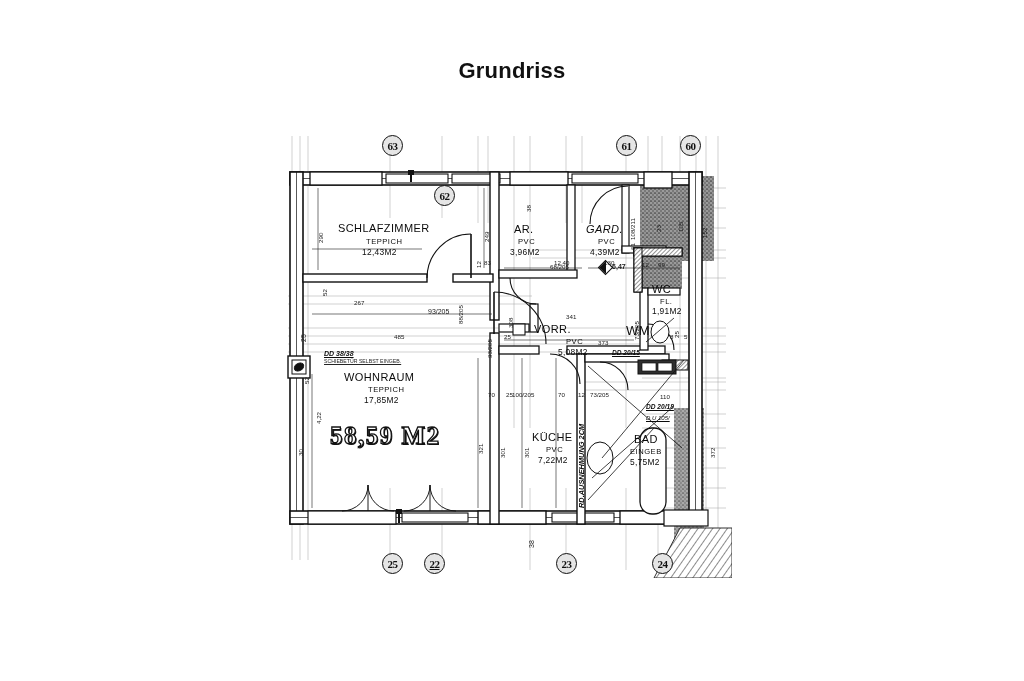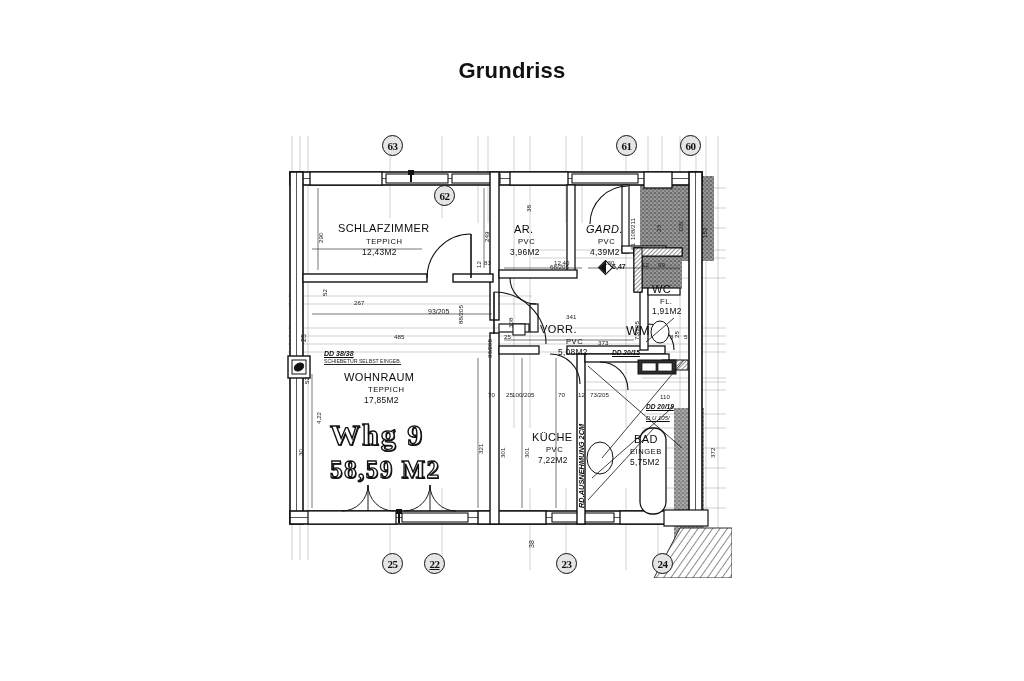--- a/index.html
+++ b/index.html
@@ -311,21 +311,21 @@
     <div class="lbl sub" style="left:316px;top:110px;">PVC</div>
     <div class="lbl area" style="left:308px;top:120px;">4,39M2</div>
     <div class="lbl dim7" style="left:326px;top:135px;font-weight:bold;">+6,47</div>
     <div style="position:absolute;left:318px;top:134px;width:9px;height:9px;background:
          linear-gradient(45deg,#111 50%,#fff 50%);border:1px solid #111;transform:rotate(45deg);"></div>
 
     <div class="lbl room" style="left:370px;top:156px;">WC</div>
     <div class="lbl sub" style="left:378px;top:170px;">FL.</div>
     <div class="lbl area" style="left:370px;top:179px;">1,91M2</div>
 
-    <div class="lbl room" style="left:258px;top:196px;">VORR.</div>
+    <div class="lbl room" style="left:252px;top:196px;">VORR.</div>
     <div class="lbl sub" style="left:284px;top:210px;">PVC</div>
     <div class="lbl area" style="left:276px;top:220px;">5,08M2</div>
 
     <div class="lbl room-big" style="left:344px;top:196px;font-weight:normal;">WM</div>
 
     <div class="lbl room" style="left:62px;top:244px;">WOHNRAUM</div>
     <div class="lbl sub" style="left:86px;top:258px;">TEPPICH</div>
     <div class="lbl area" style="left:82px;top:268px;">17,85M2</div>
 
     <div class="lbl room" style="left:250px;top:304px;">KÜCHE</div>
@@ -388,18 +388,17 @@
     <div class="lbl dim" style="left:378px;top:266px;">110</div>
 
     <div class="lbl dim rot90" style="left:428px;top:330px;">372</div>
     <div class="lbl dim rot90" style="left:420px;top:110px;">152</div>
     <div class="lbl dim rot90" style="left:396px;top:104px;">105</div>
     <div class="lbl dim rot90" style="left:374px;top:104px;">23</div>
 
     <div class="lbl dim7 rot90" style="left:246px;top:420px;">38</div>
 
     <div id="whg">
-      <div class="l1">Whg 9</div>
       <div class="l2">58,59 M2</div>
     </div>
 
   </div>
 </div>
 
 </body></html>

